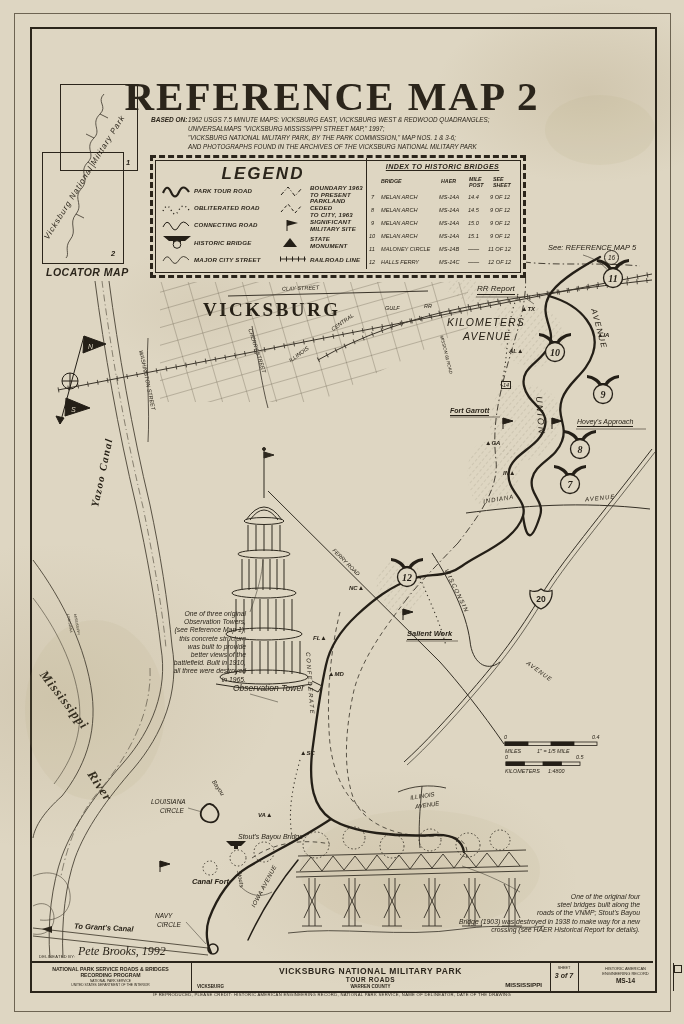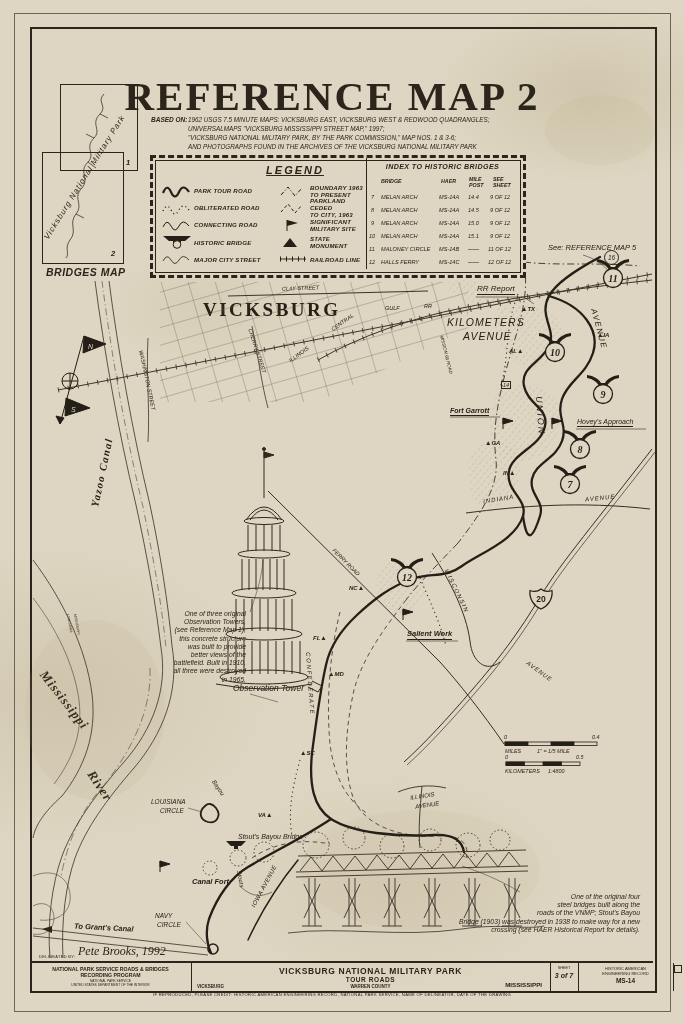--- a/index.html
+++ b/index.html
@@ -22,27 +22,27 @@
   .basedon{position:absolute;left:188px;top:115px;width:380px;font-size:6.3px;font-style:italic;line-height:9px;white-space:pre-line;}
   
   .locbox{position:absolute;border:1px solid #2b251b;background:transparent;}
   .locnum{position:absolute;font-size:7.5px;font-style:italic;font-weight:bold;}
   .loccap{position:absolute;left:46px;top:266px;font-size:10.5px;font-weight:bold;font-style:italic;letter-spacing:.5px;}
   .locpark{position:absolute;left:50px;top:232px;font-size:8px;font-style:italic;transform:rotate(-58deg);transform-origin:left bottom;letter-spacing:1px;white-space:nowrap;}
   
   .keybox{position:absolute;left:150px;top:155px;width:370px;height:117px;background:#ded6c2;
     border:3px dashed #2b251b;outline:1px solid #2b251b;outline-offset:-6px;z-index:3;}
   .leg{position:absolute;left:7px;top:4px;width:206px;height:106px;}
-  .leg-title{position:absolute;left:50%;top:2px;transform:translateX(-50%);font-size:11px;font-weight:bold;font-style:italic;letter-spacing:2px;text-decoration:underline;margin-left:32px;}
+  .leg-title{position:absolute;left:50%;top:2px;transform:translateX(-50%);font-size:17px;font-weight:bold;font-style:italic;letter-spacing:2px;}
   .leg-col{position:absolute;top:20px;}
   .leg-row{display:flex;align-items:center;height:17.2px;}
   .leg-ic{width:32px;flex:0 0 32px;}
   .leg-tx{font-size:6.1px;font-weight:bold;font-style:italic;letter-spacing:.2px;line-height:7px;white-space:pre-line;}
   .idx{position:absolute;left:213px;top:0;width:151px;height:111px;border-left:1.5px solid #2b251b;}
-  .idx-title{position:absolute;left:50%;top:5px;transform:translateX(-50%);font-size:7.1px;font-weight:bold;font-style:italic;letter-spacing:.4px;white-space:nowrap;}
+  .idx-title{position:absolute;left:50%;top:5px;transform:translateX(-50%);font-size:7.1px;font-weight:bold;font-style:italic;letter-spacing:.4px;text-decoration:underline;white-space:nowrap;}
   .idx-h{position:absolute;font-size:5.3px;font-style:italic;font-weight:bold;line-height:6px;white-space:pre-line;}
   .idx-c{position:absolute;font-size:5.6px;font-style:italic;white-space:nowrap;}
   
   .mon{position:absolute;font-size:6px;font-weight:bold;font-style:italic;white-space:nowrap;z-index:2;}
   .mon .tri{font-style:normal;font-size:6.5px;}
   .badge{position:absolute;z-index:2;}
   .badge text{font:italic bold 10px "Liberation Serif",serif;fill:#241f17;}
   .circ16{position:absolute;width:13px;height:13px;border:1px solid #2b251b;border-radius:50%;
     font-size:6.5px;font-style:italic;display:flex;align-items:center;justify-content:center;z-index:2;}
   .box14{position:absolute;border:1px solid #2b251b;font-size:5.5px;font-style:italic;padding:0 1px;z-index:2;}
@@ -246,21 +246,21 @@
   <div class="basedon">1962 USGS 7.5 MINUTE MAPS: VICKSBURG EAST, VICKSBURG WEST &amp; REDWOOD QUADRANGLES;
 UNIVERSALMAPS "VICKSBURG MISSISSIPPI STREET MAP," 1997;
 "VICKSBURG NATIONAL MILITARY PARK, BY THE PARK COMMISSION," MAP NOS. 1 &amp; 3-6;
 AND PHOTOGRAPHS FOUND IN THE ARCHIVES OF THE VICKSBURG NATIONAL MILITARY PARK</div>
 
   <div class="locbox" style="left:60px;top:84px;width:76px;height:85px;"></div>
   <div class="locbox" style="left:42px;top:152px;width:80px;height:110px;"></div>
   <span class="locnum" style="left:126px;top:158px;">1</span>
   <span class="locnum" style="left:111px;top:249px;">2</span>
   <div class="locpark">Vicksburg National Military Park</div>
-  <div class="loccap">BRIDGES MAP</div>
+  <div class="loccap">LOCATOR MAP</div>
 
   <div class="keybox">
     <div class="leg">
       <div class="leg-title">LEGEND</div>
       <div class="leg-col" style="left:2px;width:112px;">
         <div class="leg-row">
           <span class="leg-ic">
               <svg width="30" height="14">
                 <path d="M1,9 q4,-10 8,-1 t8,0 t10,0" stroke="#241f17" stroke-width="2.2" fill="none"></path>
               </svg>

